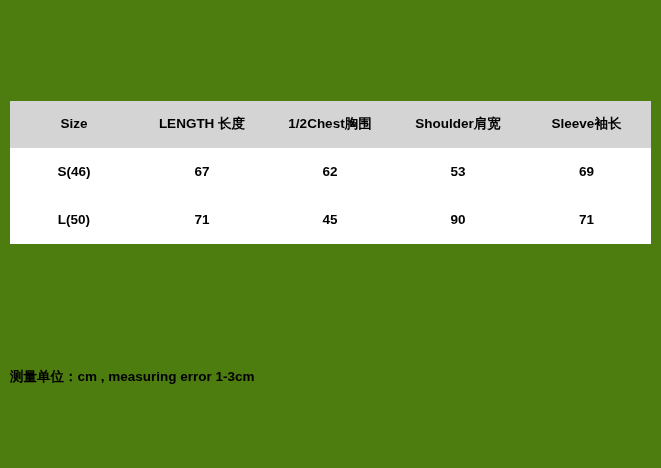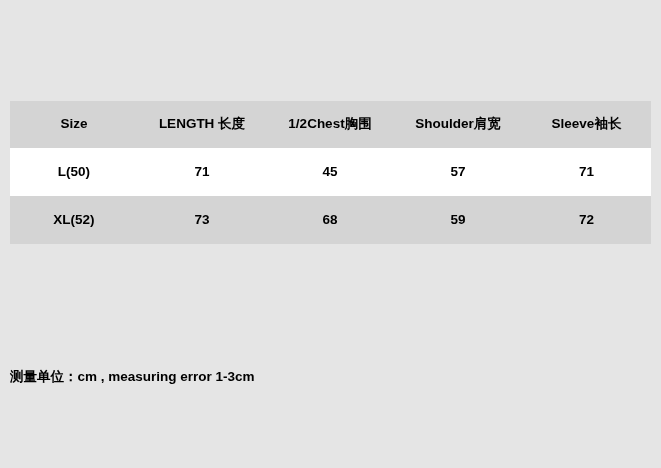--- a/index.html
+++ b/index.html
@@ -10,21 +10,21 @@
     width: 661px;
     height: 468px;
     background: #ffffff;
     font-family: "Liberation Sans", sans-serif;
     overflow: hidden;
   }
   .page {
     position: relative;
     width: 661px;
     height: 468px;
-    background: #e5e5e5;
+    background: #4d7c0f;
   }
   .size-table-wrap {
     position: absolute;
     left: 10px;
     top: 101px;
     width: 641px;
   }
   table.size-table {
     border-collapse: collapse;
     width: 641px;
@@ -89,32 +89,32 @@
         <tr class="header-row">
           <th>Size</th>
           <th>LENGTH 长度</th>
           <th>1/2Chest胸围</th>
           <th>Shoulder肩宽</th>
           <th>Sleeve袖长</th>
         </tr>
       </thead>
       <tbody>
         <tr class="row-light">
+          <td>S(46)</td>
+          <td>67</td>
+          <td>62</td>
+          <td>53</td>
+          <td>69</td>
+        </tr>
+        <tr class="row-light">
           <td>L(50)</td>
           <td>71</td>
           <td>45</td>
-          <td>57</td>
+          <td>90</td>
           <td>71</td>
-        </tr>
-        <tr class="row-dark">
-          <td>XL(52)</td>
-          <td>73</td>
-          <td>68</td>
-          <td>59</td>
-          <td>72</td>
         </tr>
       </tbody>
     </table>
   </div>
 
   <div class="note">测量单位：cm , measuring error 1-3cm</div>
 
 </div>
 
 </body></html>

